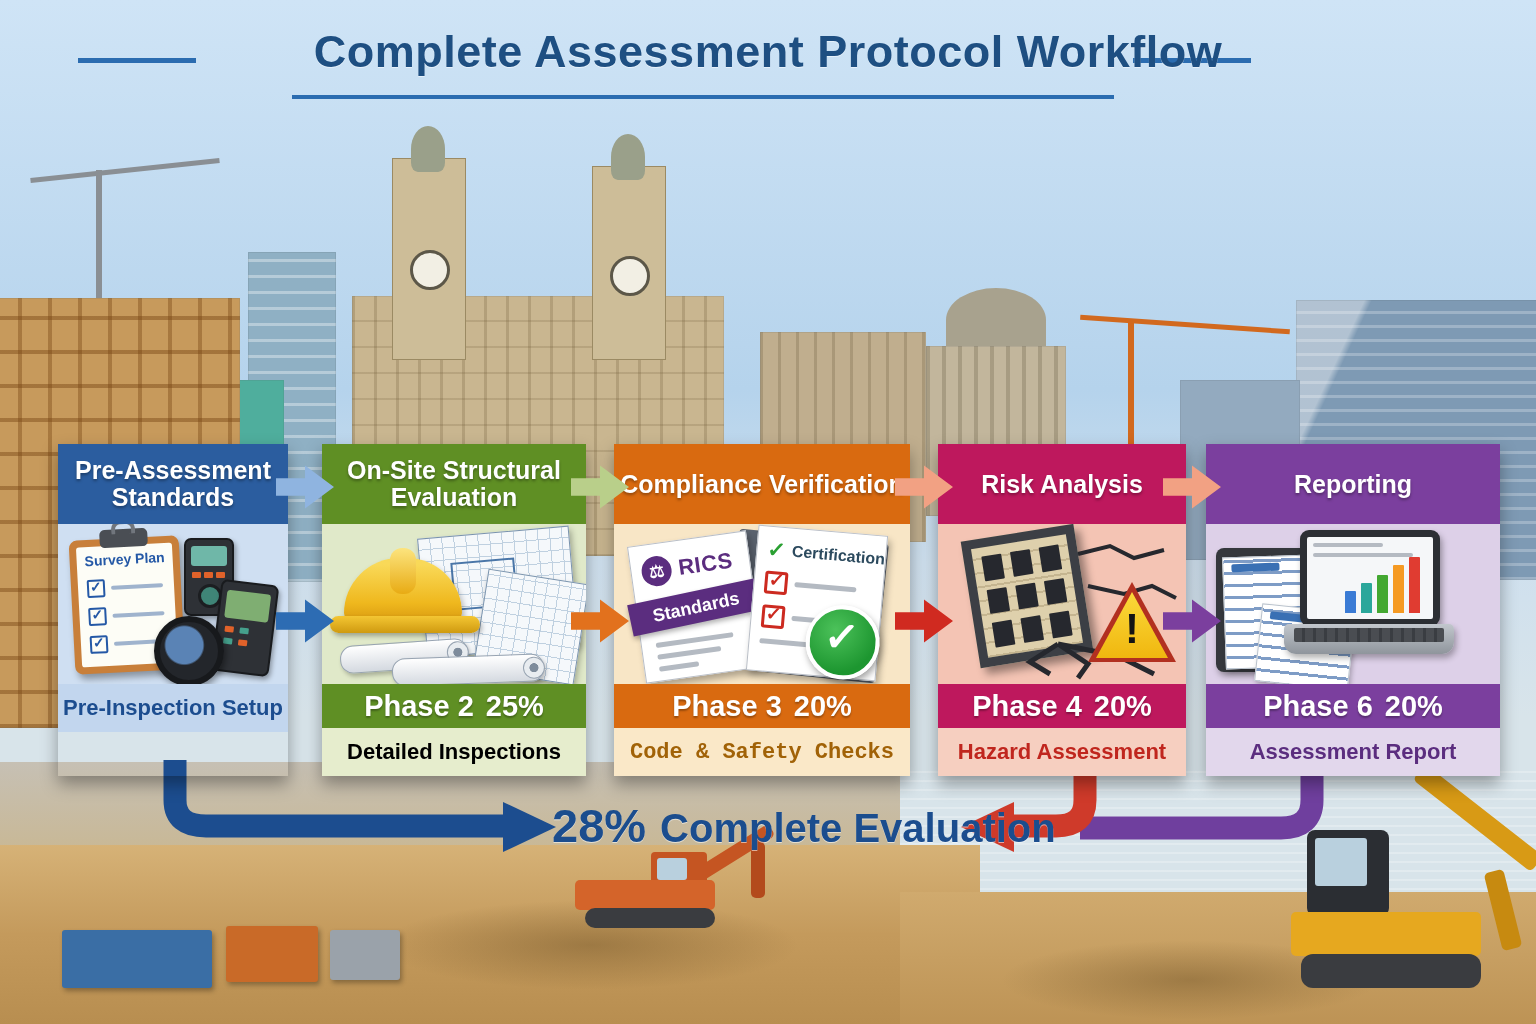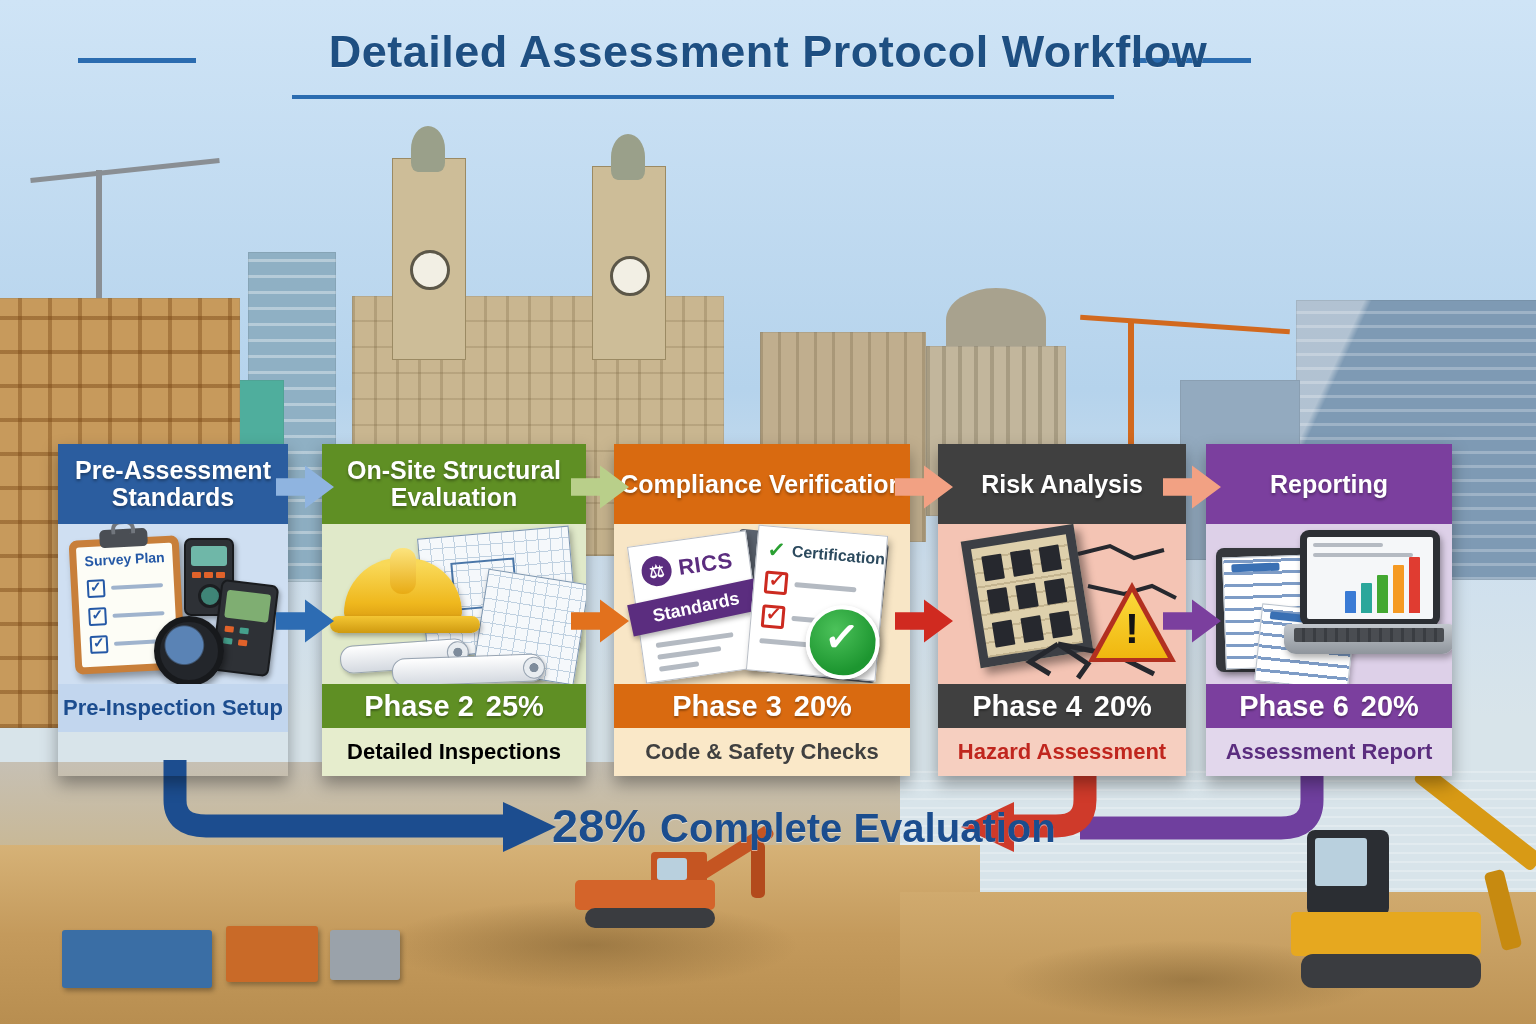--- a/index.html
+++ b/index.html
@@ -66,24 +66,24 @@
   .card .body{height:160px;position:relative;overflow:hidden;}
   .card .band{height:44px;display:flex;align-items:center;justify-content:center;gap:12px;
       color:#fff;font-weight:bold;font-size:29px;text-shadow:0 2px 2px rgba(0,0,0,.3);}
   .card .sub{height:48px;display:flex;align-items:center;justify-content:center;
       font-weight:bold;font-size:22px;}
   .p1{left:58px;width:230px;} .p1 .hdr,.p1 .band{background:#2b5d9f;} .p1 .body{background:#cfdff2;}
       .p1 .sub{background:#c2d6ee;color:#1c4d8f;}
   .p2{left:322px;width:264px;} .p2 .hdr,.p2 .band{background:#5f8f24;} .p2 .body{background:#e0e9c9;}
       .p2 .sub{background:#e6edcd;color:#000000;}
   .p3{left:614px;width:296px;} .p3 .hdr,.p3 .band{background:#d96a10;} .p3 .body{background:#f8e6c6;}
-      .p3 .sub{background:#fae8c8;color:#404040;}
-  .p4{left:938px;width:248px;} .p4 .hdr,.p4 .band{background:#404040;} .p4 .body{background:#f4c4b4;}
+      .p3 .sub{background:#fae8c8;color:#a16207;font-family:Liberation Mono, monospace;}
+  .p4{left:938px;width:248px;} .p4 .hdr,.p4 .band{background:#be185d;} .p4 .body{background:#f4c4b4;}
       .p4 .sub{background:#f6cfc0;color:#c0261e;}
-  .p5{left:1206px;width:246px;} .p5 .hdr,.p5 .band{background:#7b3f9e;} .p5 .body{background:#ddd0e8;}
+  .p5{left:1206px;width:294px;} .p5 .hdr,.p5 .band{background:#7b3f9e;} .p5 .body{background:#ddd0e8;}
       .p5 .sub{background:#e2d7ec;color:#5b2d7f;}
   
   .chev{position:absolute;width:58px;height:46px;z-index:4;
       clip-path:polygon(0 31%,50% 31%,50% 3%,100% 50%,50% 97%,50% 69%,0 69%);}
   
   .flow{position:absolute;inset:0;z-index:1;pointer-events:none;}
   .summary{position:absolute;left:552px;top:798px;z-index:3;display:flex;align-items:baseline;gap:14px;
       color:#1b4d8e;font-weight:bold;text-shadow:0 1px 0 rgba(255,255,255,.55);}
   .summary .pct{font-size:47px;} .summary .lbl{font-size:40px;}
   .tline{position:absolute;background:#b4bac2;border-radius:2px;height:5px;}
@@ -221,21 +221,21 @@
     <div class="boom" style="left:208px;top:58px;width:20px;height:80px;background:#c78a10;transform:rotate(-14deg);"></div>
     <div class="cab" style="left:22px;top:18px;width:82px;height:86px;background:#2b2e33;border-radius:8px;">
       <div class="win" style="left:8px;top:8px;width:52px;height:48px;"></div>
     </div>
     <div class="body" style="left:6px;top:100px;width:190px;height:44px;background:#e6a81f;"></div>
     <div class="tracks" style="left:16px;top:142px;width:180px;height:34px;"></div>
   </div>
 
   <div class="tdash" style="left:78px;"></div>
   <div class="tdash" style="left:1133px;"></div>
-  <div class="title">Detailed Assessment Protocol Workflow</div>
+  <div class="title">Complete Assessment Protocol Workflow</div>
   <div class="title-underline"></div>
 
   <svg class="flow" viewBox="0 0 1536 1024">
     <path d="M175 760 L175 800 Q175 826 206 826 L505 826" fill="none" stroke="#1c4d8f" stroke-width="23"></path>
     <polygon points="503,802 556,827 503,852" fill="#1c4d8f"></polygon>
     <path d="M1312 760 L1312 800 Q1312 828 1281 828 L1080 828" fill="none" stroke="#6f3f9e" stroke-width="23"></path>
     <path d="M1085 760 L1085 800 Q1085 826 1056 826 L1012 826" fill="none" stroke="#cf3a2a" stroke-width="23"></path>
     <polygon points="1014,802 961,827 1014,852" fill="#cf3a2a"></polygon>
   </svg>
 

